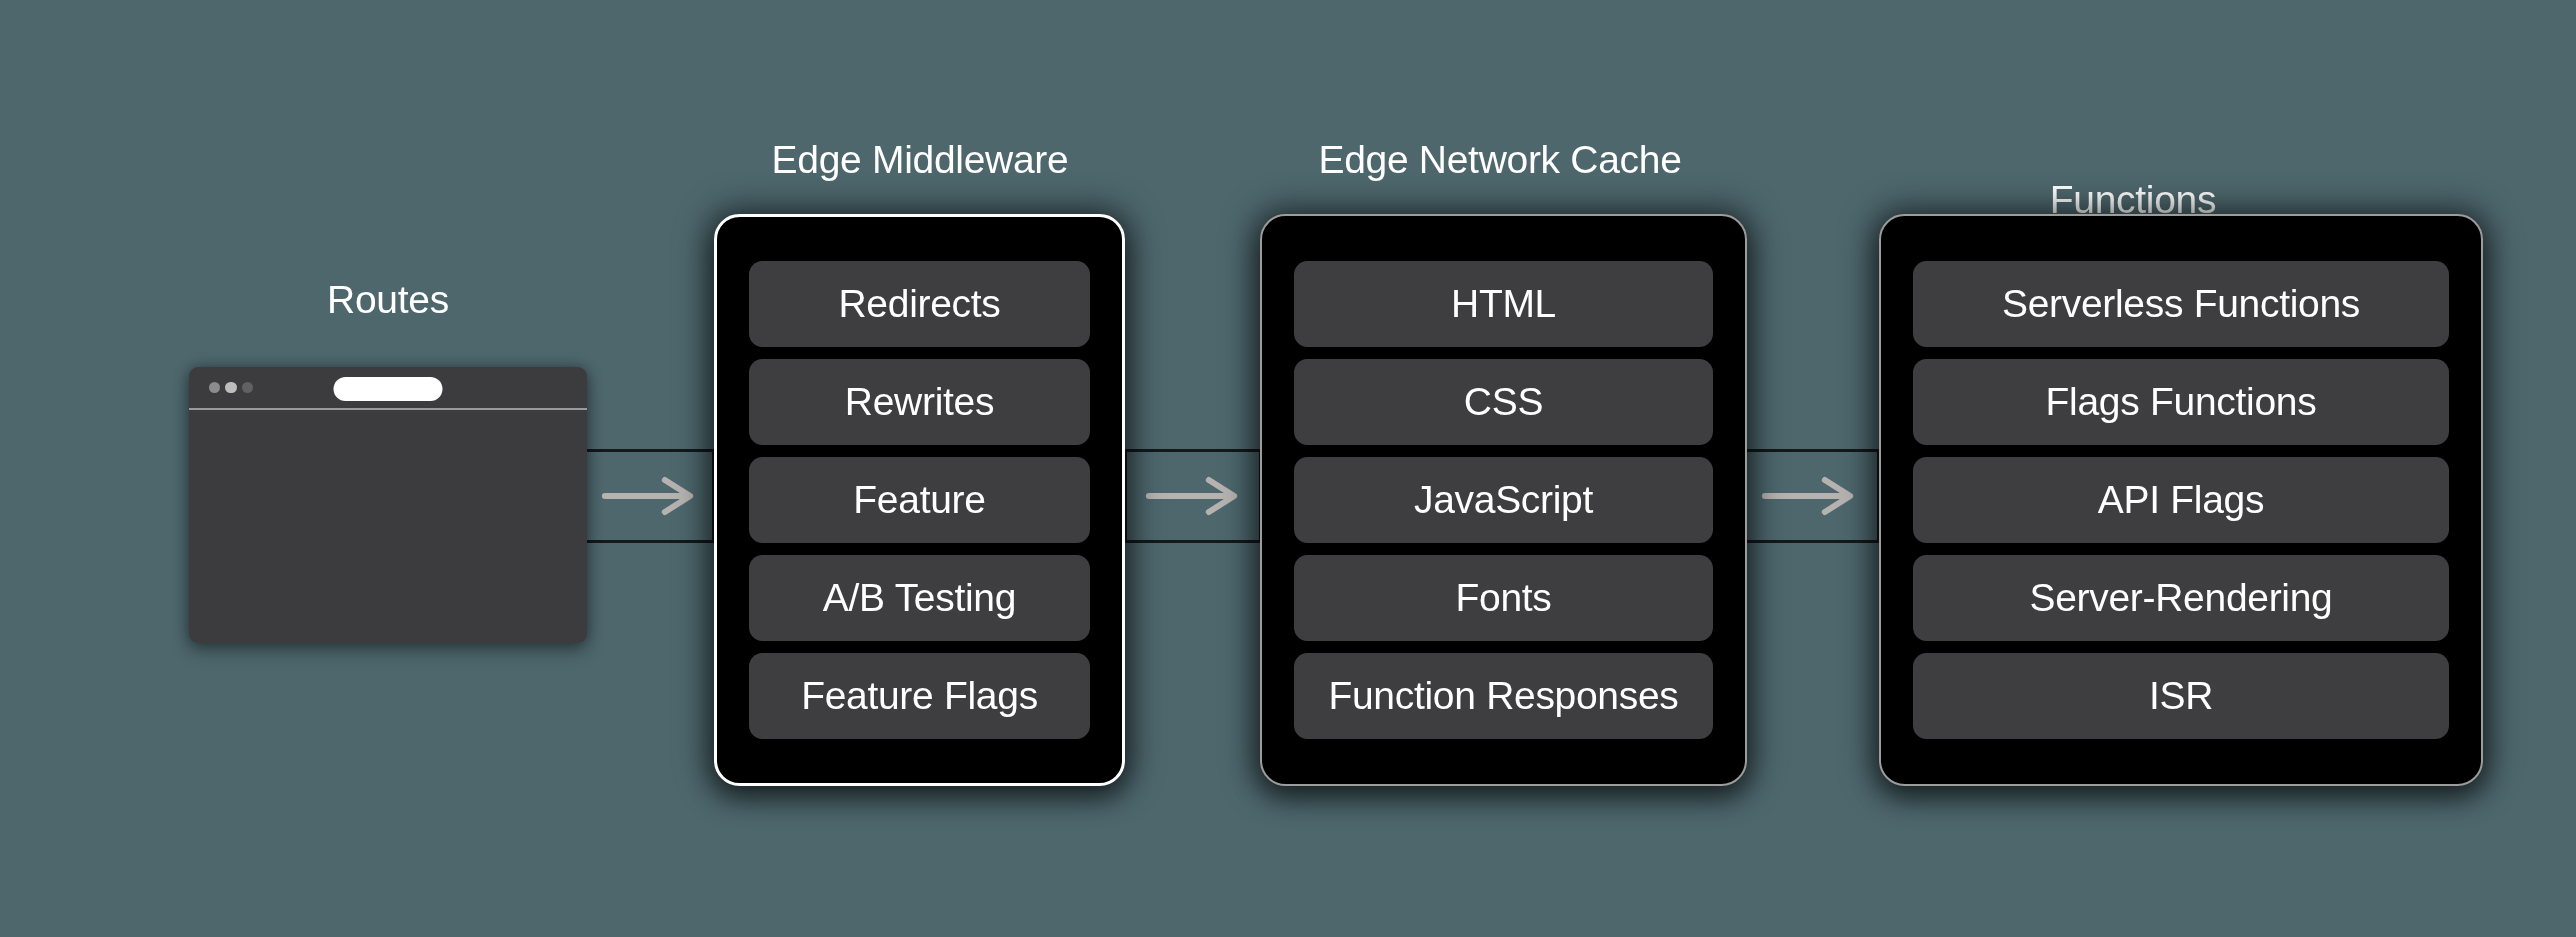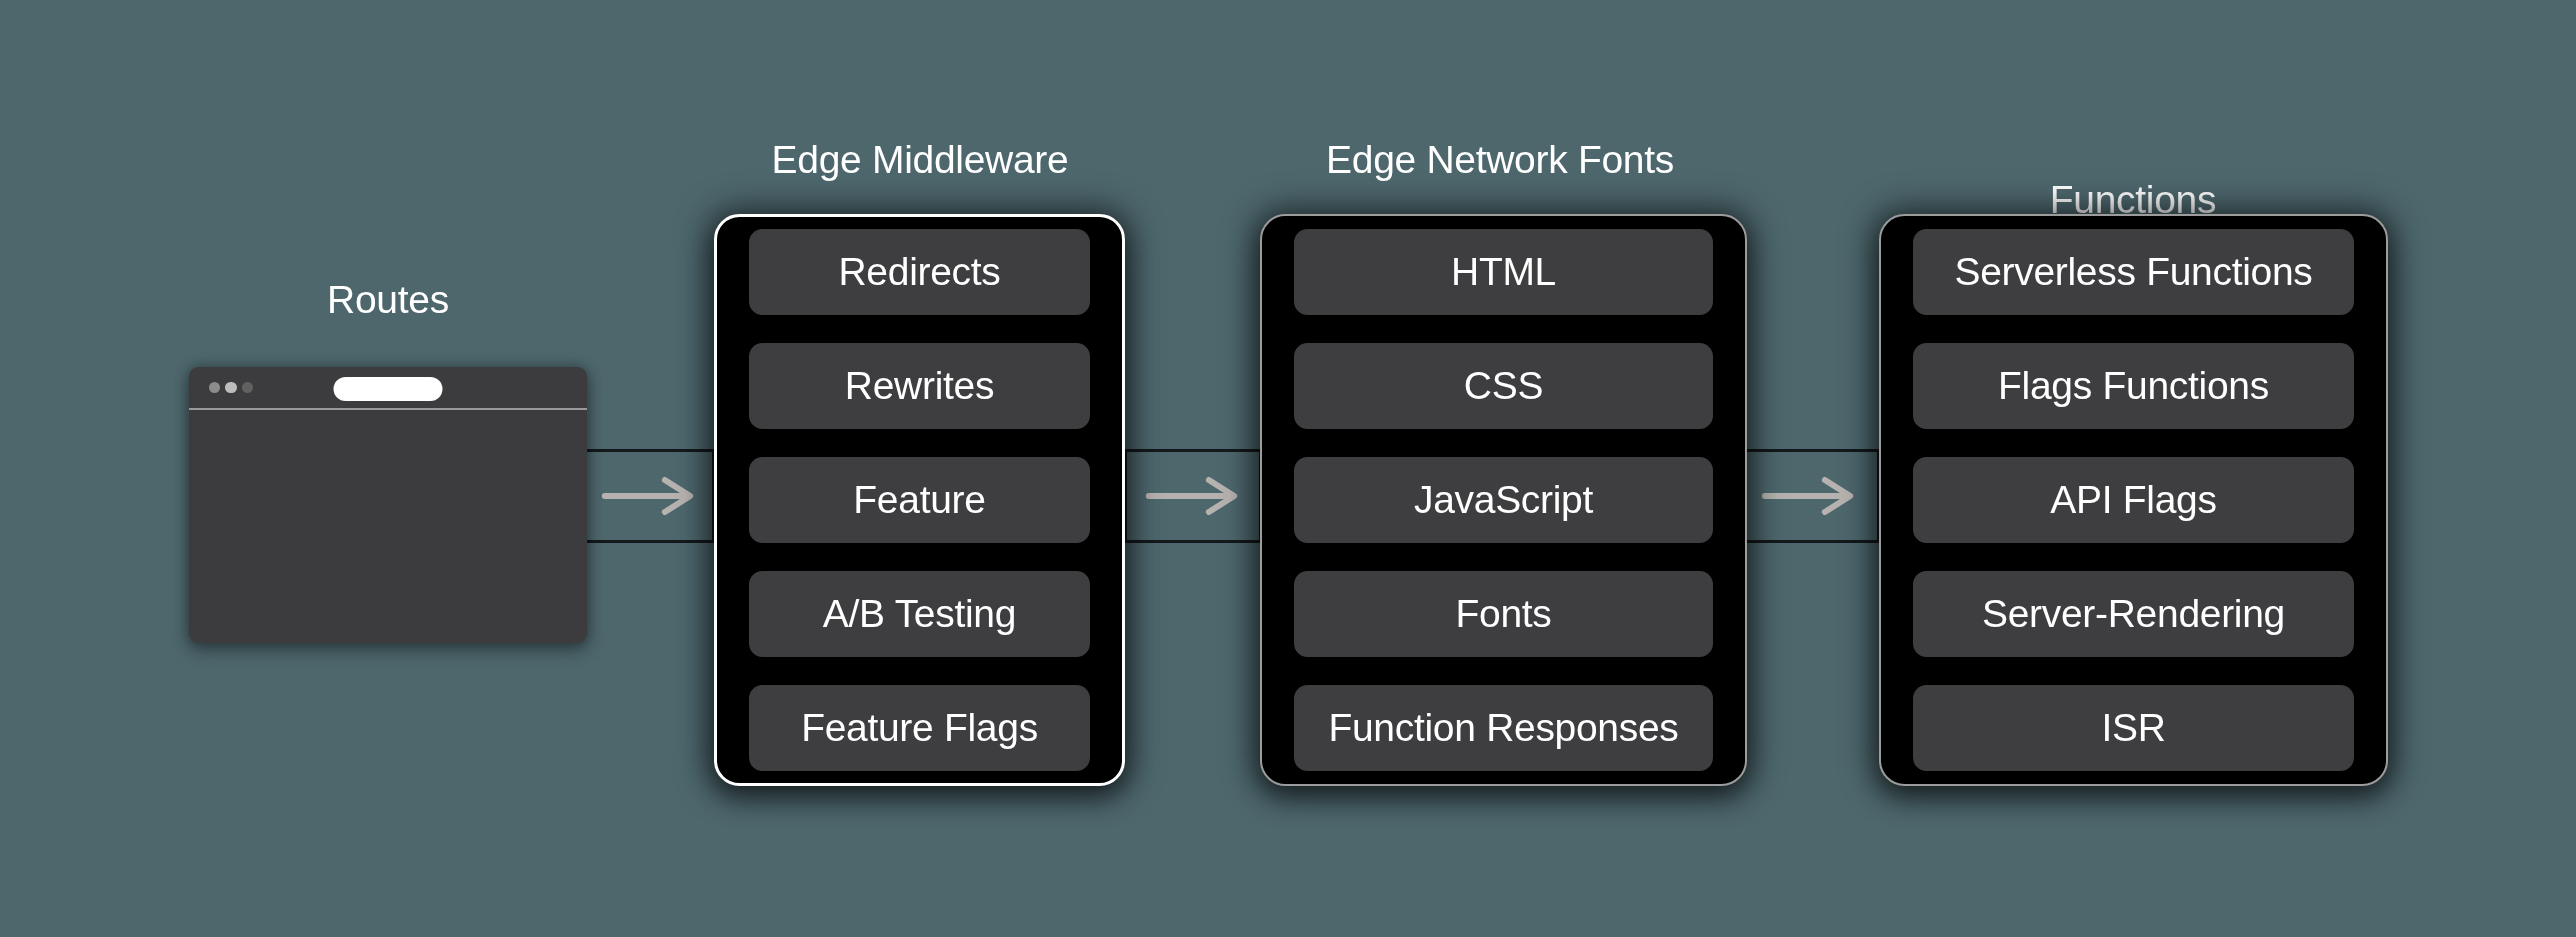--- a/index.html
+++ b/index.html
@@ -45,41 +45,41 @@
   }
   .tube1{left:584px;width:131px;}
   .tube2{left:1124px;width:138px;}
   .tube3{left:1738px;width:142px;}
   .arrow-svg{display:block;}
   
   .panel{
     position:absolute;top:214px;height:572px;background:#000000;
     border-radius:25.5px;z-index:2;
     display:flex;flex-direction:column;justify-content:center;
-    gap:28px;padding:34px 32px;
+    gap:12px;padding:34px 32px;
     box-shadow:0 0 31px 6.7px rgba(0,0,0,.5),0 12px 27px rgba(0,0,0,.45);
   }
   .panel-em{left:714px;width:411px;border:3.4px solid #ffffff;}
   .panel-cache{left:1260px;width:487px;border:2px solid #9c9c9c;}
-  .panel-fn{left:1879px;width:509px;border:2px solid #9c9c9c;}
+  .panel-fn{left:1879px;width:604px;border:2px solid #9c9c9c;}
   .pill-btn{
     flex:0 0 86px;height:86px;background:#3e3e40;border-radius:13.4px;
     display:flex;align-items:center;justify-content:center;
     color:#ffffff;font-size:39px;font-weight:500;letter-spacing:-0.3px;
     white-space:nowrap;
   }
 </style>
 </head>
 <body>
 
 <div class="stage">
 
   <div class="col-title browser-title">Routes</div>
   <div class="col-title title-em">Edge Middleware</div>
-  <div class="col-title title-cache">Edge Network Fonts</div>
+  <div class="col-title title-cache">Edge Network Cache</div>
   <div class="col-title title-fn">Functions</div>
 
   <div class="browser-window">
     <div class="titlebar">
       <span class="dot dot1"></span>
       <span class="dot dot2"></span>
       <span class="dot dot3"></span>
       <div class="addressbar"></div>
     </div>
     <div></div>

